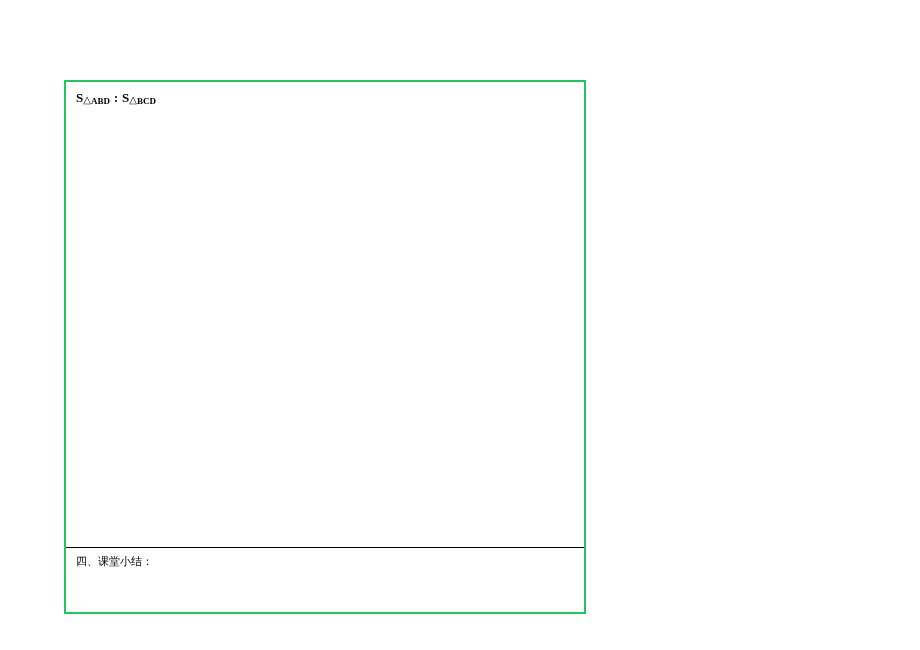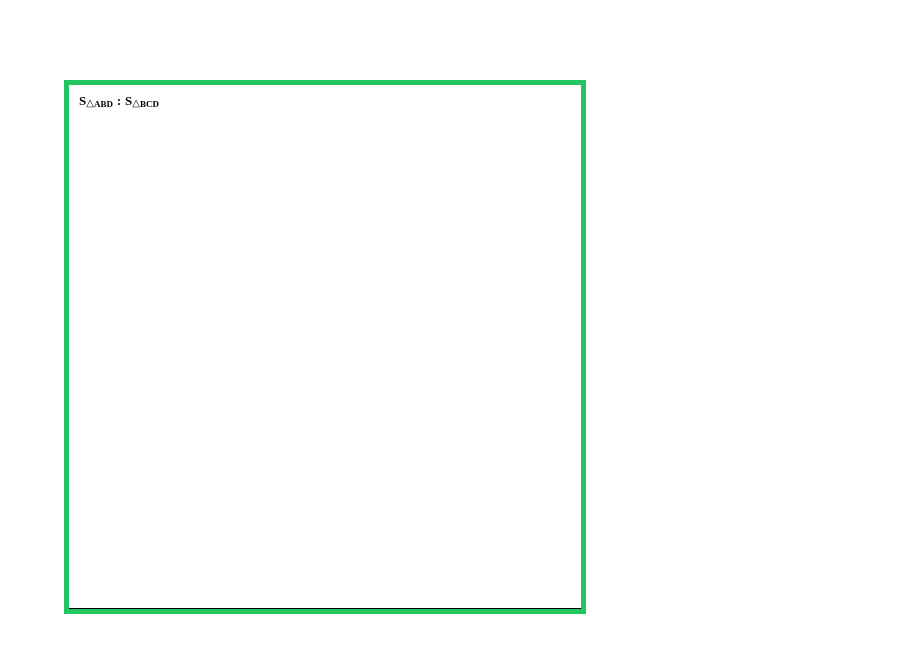--- a/index.html
+++ b/index.html
@@ -11,21 +11,21 @@
       width: 920px;
       height: 650px;
       background: #ffffff;
       font-family: "Times New Roman", "SimSun", serif;
       padding: 80px 64px 20px 64px;
       position: relative;
     }
     .outer-box {
       width: 522px;
       height: 534px;
-      border: 5px solid #22c55e;
+      border: 2px solid #22c55e;
       display: flex;
       flex-direction: column;
     }
     .top-section {
       flex: 1;
       padding: 8px 10px;
       border-bottom: 1px solid #000;
     }
     .formula-line {
       font-size: 12px;
@@ -61,13 +61,16 @@
   </style>
 </head>
 <body>
 
 <div class="outer-box">
   <div class="top-section">
     <div class="formula-line">
       <span class="big-s">S</span><span class="triangle">△</span><span class="subscript">ABD</span><span class="colon">:</span><span class="big-s">S</span><span class="triangle">△</span><span class="subscript">BCD</span>
     </div>
   </div>
+  <div class="bottom-section">
+    <span>四、课堂小结：</span>
+  </div>
 </div>
 
 </body></html>

